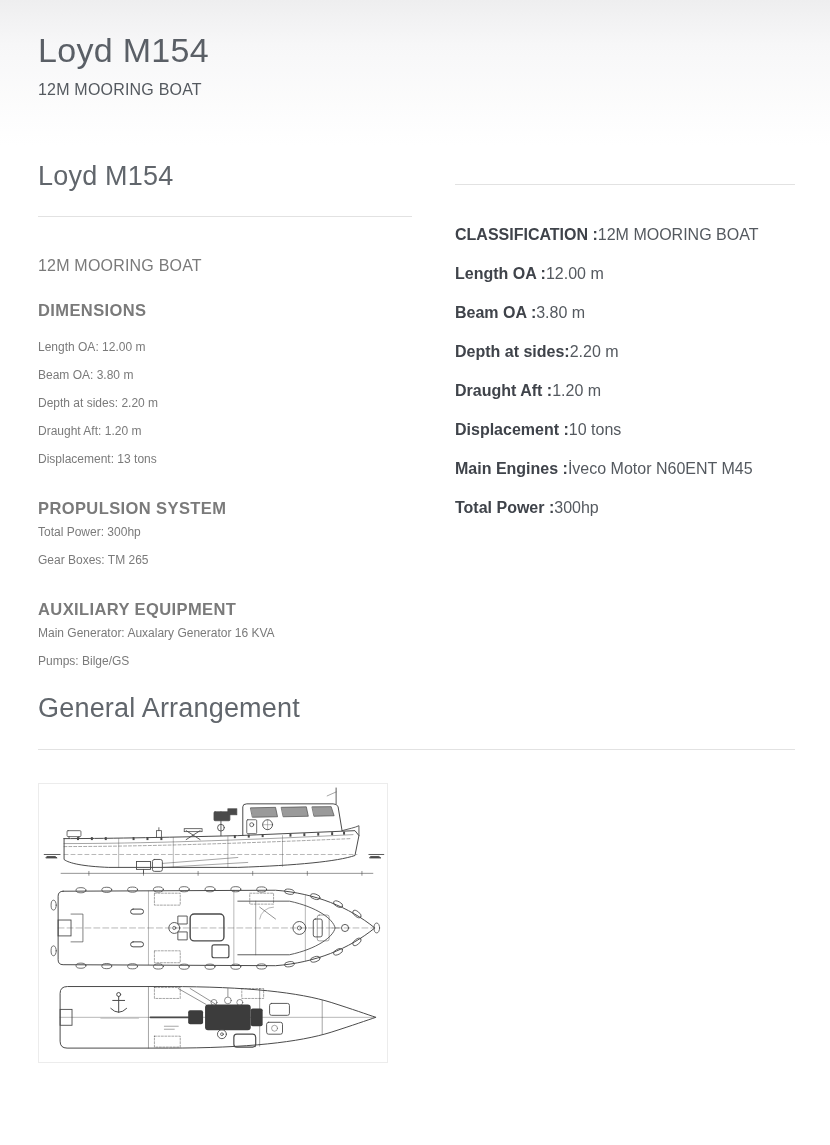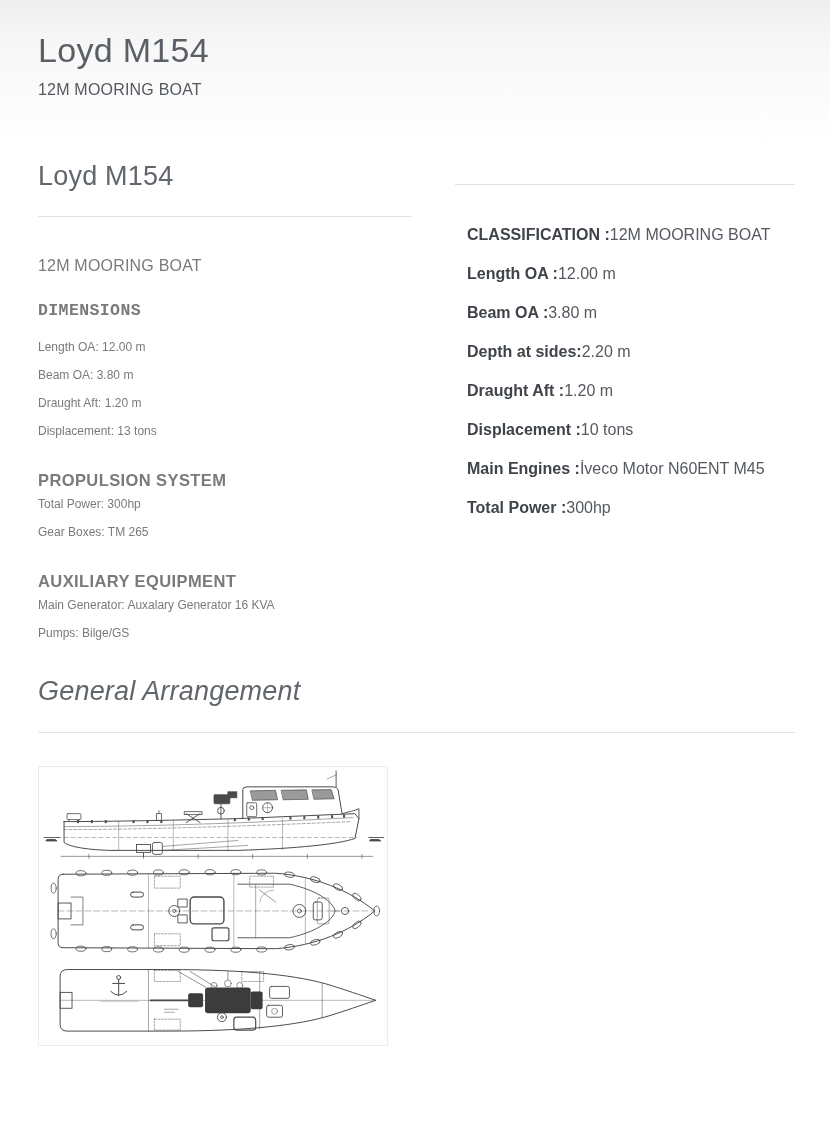--- a/index.html
+++ b/index.html
@@ -38,32 +38,32 @@
   hr.rule {
     border: none; border-top: 1px solid #e2e2e2; margin-top: 24px;
   }
 
   
   .classification { margin-top: 40px; font-size: 16px; color: #7a7a7a; letter-spacing: 0.2px; }
   .spec-heading {
     margin-top: 26px; font-size: 16.5px; font-weight: 700; color: #7a7a7a;
     letter-spacing: 0.4px;
   }
-  .spec-heading.gap-below { margin-bottom: 13px; font-family: Liberation Mono, monospace; }
+  .spec-heading.gap-below { margin-bottom: 13px; }
   .spec-lines { font-size: 12px; color: #7a7a7a; line-height: 28px; }
 
   
   .info-rows { margin-top: 42px; }
-  .info-row { margin-bottom: 23px; font-size: 16px; line-height: 1; margin-left: 12px; }
+  .info-row { margin-bottom: 23px; font-size: 16px; line-height: 1; }
   .info-row:last-child { margin-bottom: 0; }
   .info-label { font-weight: 700; color: #3f434a; }
   .info-value { font-weight: 400; color: #54595f; }
 
   
-  .ga-section { margin-top: 28px; font-style: italic; }
+  .ga-section { margin-top: 17px; }
   .ga-figure {
     margin-top: 33px; width: 350px; height: 280px; background: #ffffff;
     border: 1px solid #ececec; cursor: pointer;
   }
   .ga-figure svg { display: block; width: 100%; height: 100%; }
 </style>
 </head>
 <body>
 
 <div class="page">
@@ -78,20 +78,21 @@
     <section class="col-left">
       <h2 class="section-heading">Loyd M154</h2>
       <hr class="rule">
 
       <p class="classification">12M MOORING BOAT</p>
 
       <h3 class="spec-heading gap-below">DIMENSIONS</h3>
       <div class="spec-lines">
         <div>Length OA: 12.00 m</div>
         <div>Beam OA: 3.80 m</div>
+        <div>Depth at sides: 2.20 m</div>
         <div>Draught Aft: 1.20 m</div>
         <div>Displacement: 13 tons</div>
       </div>
 
       <h3 class="spec-heading">PROPULSION SYSTEM</h3>
       <div class="spec-lines">
         <div>Total Power: 300hp</div>
         <div>Gear Boxes: TM 265</div>
       </div>
 

